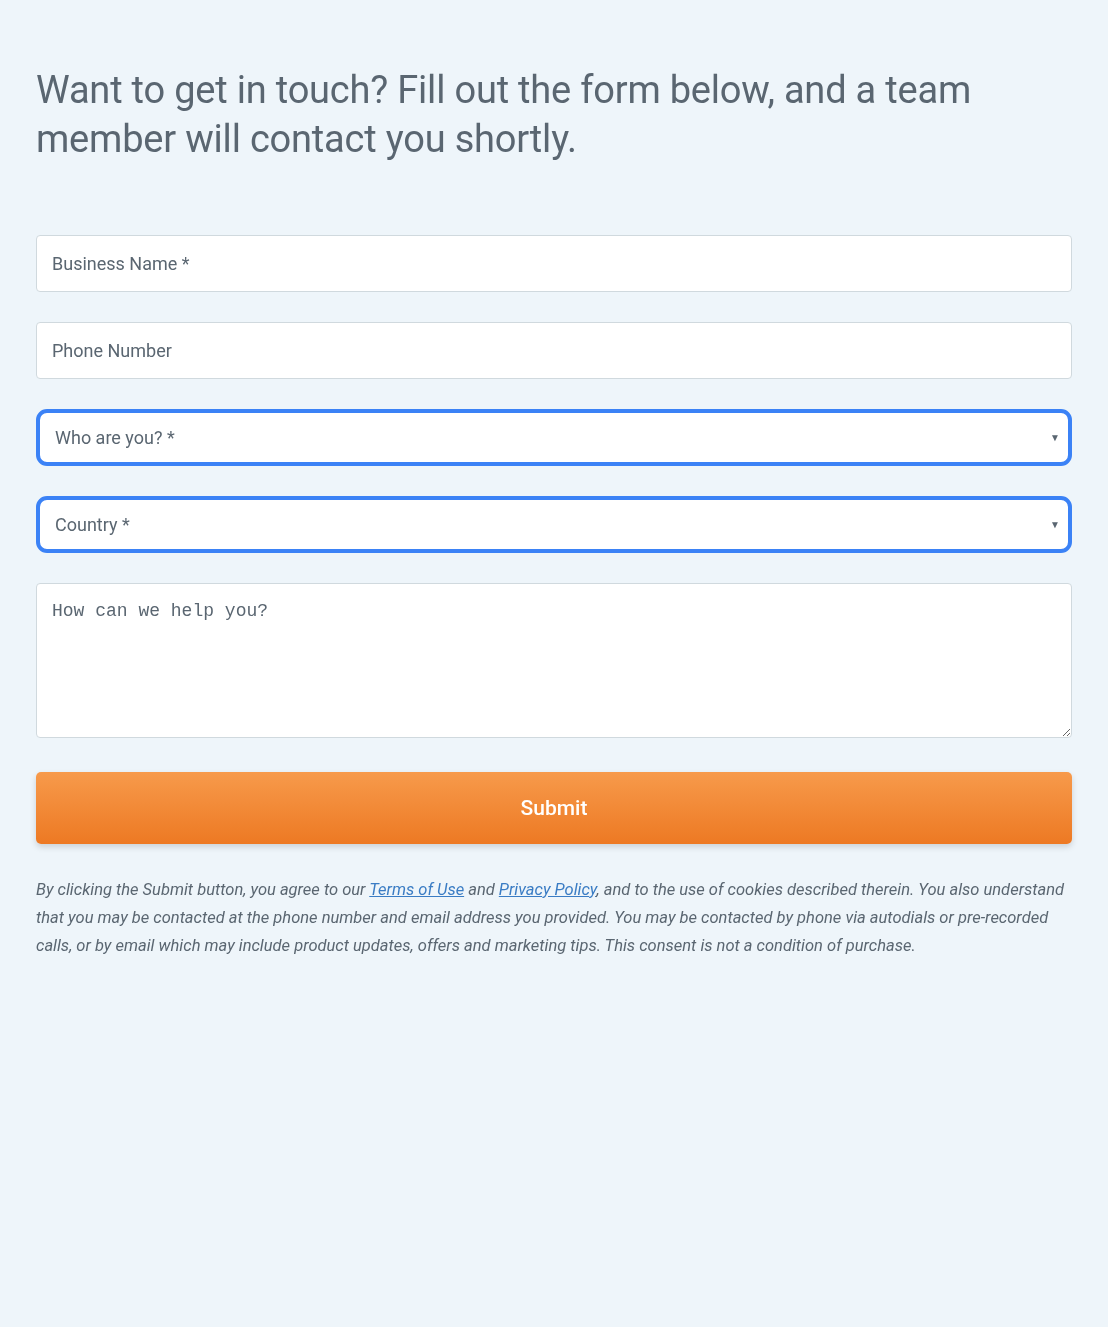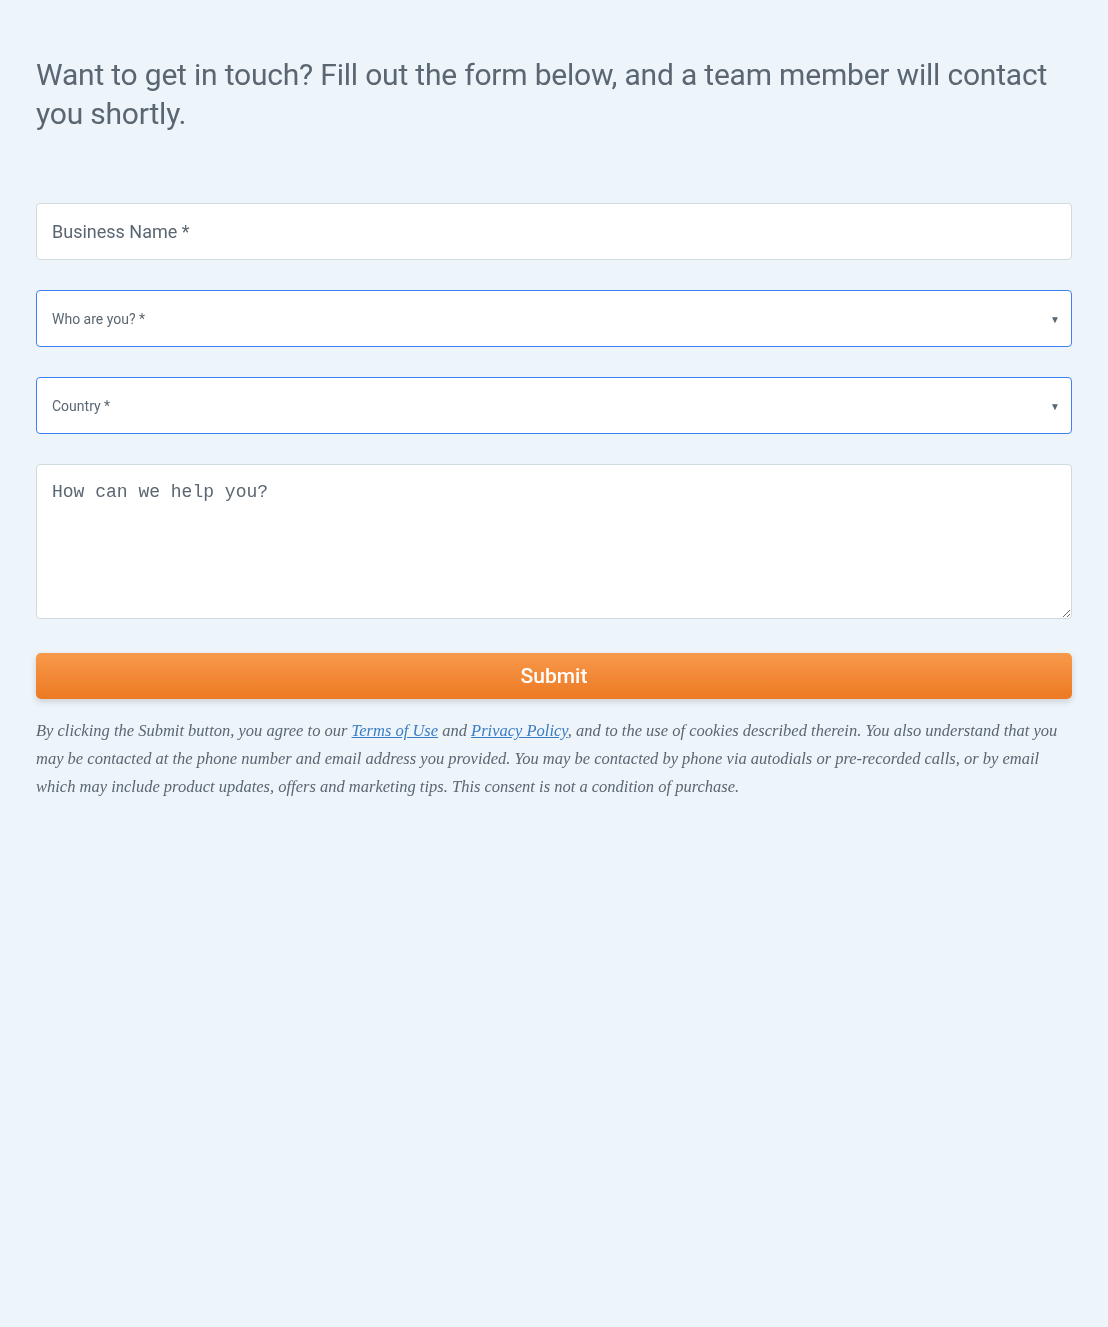--- a/index.html
+++ b/index.html
@@ -7,26 +7,27 @@
       margin: 0;
       padding: 0;
     }
     body {
       font-family: -apple-system, BlinkMacSystemFont, "Segoe UI", Roboto, "Helvetica Neue", Arial, sans-serif;
       background-color: #eef5fa;
       width: 1108px;
       padding: 55px 36px 60px 36px;
     }
     .heading {
-      font-size: 30px;
+      font-size: 38px;
       color: #5a6671;
       font-weight: 400;
       line-height: 1.3;
       margin-bottom: 70px;
       letter-spacing: -0.2px;
+      margin-top: 11px;
     }
     .form-field {
       margin-bottom: 30px;
     }
     .text-input {
       width: 100%;
       height: 57px;
       padding: 0 15px;
       font-size: 18px;
       color: #ef4444;
@@ -39,25 +40,25 @@
       color: #5a6671;
     }
     .select-wrapper {
       position: relative;
       width: 100%;
     }
     .select-input {
       width: 100%;
       height: 57px;
       padding: 0 15px;
-      font-size: 14px;
+      font-size: 18px;
       color: #5a6671;
       background-color: #ffffff;
-      border: 1px solid #3b82f6;
-      border-radius: 4px;
+      border: 4px solid #3b82f6;
+      border-radius: 11px;
       font-family: inherit;
       appearance: none;
       -webkit-appearance: none;
       cursor: pointer;
     }
     .select-arrow {
       position: absolute;
       right: 12px;
       top: 50%;
       transform: translateY(-50%);
@@ -75,57 +76,59 @@
       border: 1px solid #d0d9de;
       border-radius: 4px;
       font-family: "Courier New", monospace;
       resize: vertical;
     }
     .textarea-input::placeholder {
       color: #5a6671;
     }
     .submit-button {
       width: 100%;
-      height: 46px;
+      height: 72px;
       background: linear-gradient(to bottom, #f79a4b, #ed7923);
       border: none;
       border-radius: 5px;
       color: #ffffff;
       font-size: 21px;
       font-weight: 500;
       cursor: pointer;
       font-family: inherit;
       box-shadow: 0 3px 6px rgba(0,0,0,0.15);
     }
     .disclaimer {
-      margin-top: 18px;
+      margin-top: 32px;
       font-size: 16.5px;
       font-style: italic;
       color: #5a6671;
       line-height: 1.7;
-      font-family: Liberation Serif, serif;
     }
     .disclaimer a {
       color: #3a7cc4;
       text-decoration: underline;
     }
   </style>
 </head>
 <body>
 
 <h1 class="heading">Want to get in touch? Fill out the form below, and a team member will contact you shortly.</h1>
 
 <form>
 
   <div class="form-field">
     <input type="text" class="text-input" placeholder="Business Name *" style="">
   </div>
 
 
 
+  <div class="form-field">
+    <input type="text" class="text-input" placeholder="Phone Number" style="">
+  </div>
 
 
   <div class="form-field">
     <div class="select-wrapper">
       <select class="select-input">
         <option>Who are you? *</option>
       </select>
       <span class="select-arrow">▼</span>
     </div>
   </div>

